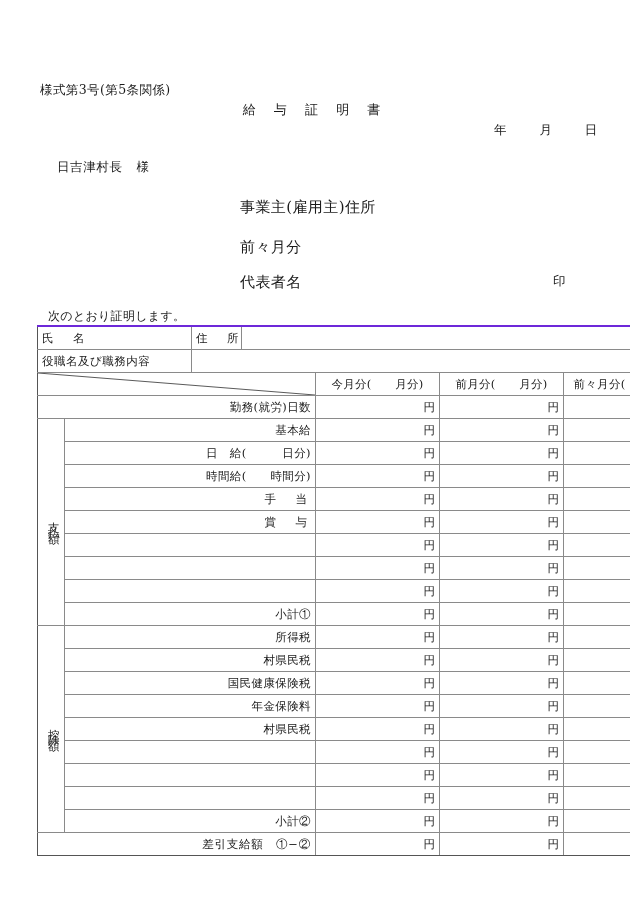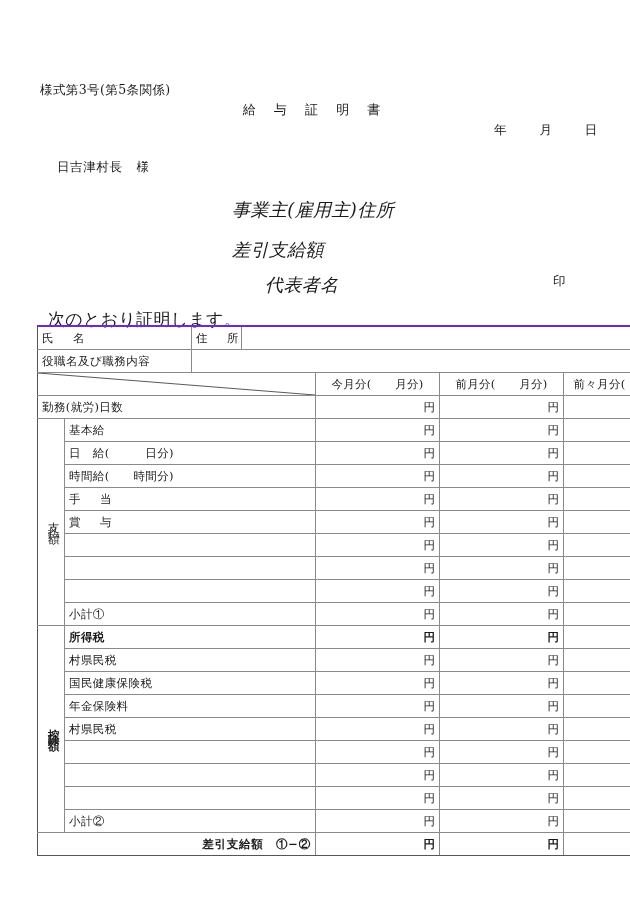--- a/index.html
+++ b/index.html
@@ -57,41 +57,40 @@
     left: 57px;
     top: 159px;
     font-size: 12.5px;
     letter-spacing: 0.6px;
     white-space: nowrap;
   }
   .addressee .hon { margin-left: 14px; }
 
   .employer-field {
     position: absolute;
-    left: 232px;
-    font-size: 18px;
+    left: 240px;
+    font-size: 15px;
     letter-spacing: 0.4px;
     white-space: nowrap;
-    font-style: italic;
   }
   .ef-1 { top: 198px; }
   .ef-2 { top: 238px; }
-  .ef-3 { top: 273px; margin-left: 33px; }
+  .ef-3 { top: 273px; }
   .seal-mark {
     position: absolute;
     left: 553px;
     top: 273px;
     font-size: 12.5px;
   }
 
   .intro-line {
     position: absolute;
     left: 48px;
     top: 308px;
-    font-size: 17px;
+    font-size: 12px;
     letter-spacing: 0.3px;
     white-space: nowrap;
   }
 
   
   .form-table {
     position: absolute;
     left: 37px;
     top: 325px;
     width: 550px;
@@ -132,21 +131,21 @@
   }
   .diag-cell svg {
     position: absolute;
     left: 0; top: 0;
     width: 100%;
     height: 100%;
     display: block;
   }
 
   .row-label {
-    text-align: left;
+    text-align: right;
     padding-left: 7px;
     letter-spacing: 0.4px;
     margin-top: 7px;
   }
   .row-label.sp2 { letter-spacing: 4px; }
   .yen-cell {
     text-align: right;
     padding-right: 9px;
   }
   .vert-label {
@@ -155,21 +154,21 @@
     padding: 0;
     letter-spacing: 0.5px;
   }
   .vert-label span {
     writing-mode: vertical-rl;
     display: inline-block;
     line-height: 1.9;
     letter-spacing: 5px;
     font-size: 11.5px;
   }
-  .section-break td { border-top: 1.6px solid #555; font-weight: bold; }
+  .section-break td { border-top: 1.6px solid #555; }
   .total-row td.total-label {
     text-align: right;
     letter-spacing: 0.8px;
     padding-left: 18px;
   }
   .thick-bottom td { border-bottom: 1.6px solid #555; }
   .thick-left { border-left: 1.4px solid #555 !important; }
   .thick-right { border-right: 1.4px solid #555 !important; }
 </style>
 </head>
@@ -187,21 +186,21 @@
     <span>月</span>
     <span class="date-gap"></span>
     <span>日</span>
   </div>
 
   <div class="addressee">
     <span>日吉津村長</span><span class="hon">様</span>
   </div>
 
   <div class="employer-field ef-1">事業主(雇用主)住所</div>
-  <div class="employer-field ef-2">差引支給額</div>
+  <div class="employer-field ef-2">前々月分</div>
   <div class="employer-field ef-3">代表者名</div>
   <div class="seal-mark">印</div>
 
   <div class="intro-line">次のとおり証明します。</div>
 
   <table class="form-table">
     <colgroup>
       <col style="width:27px">
       <col style="width:127px">
       <col style="width:50px">

